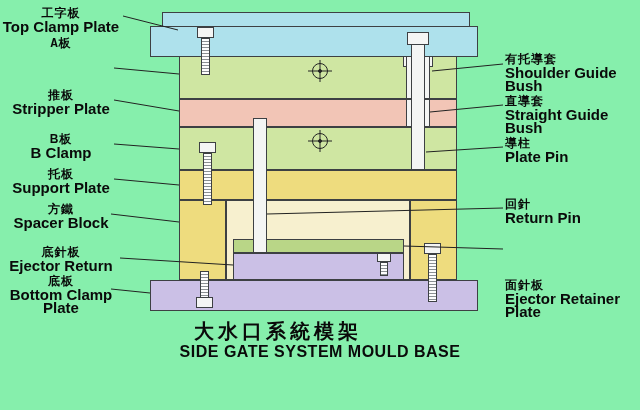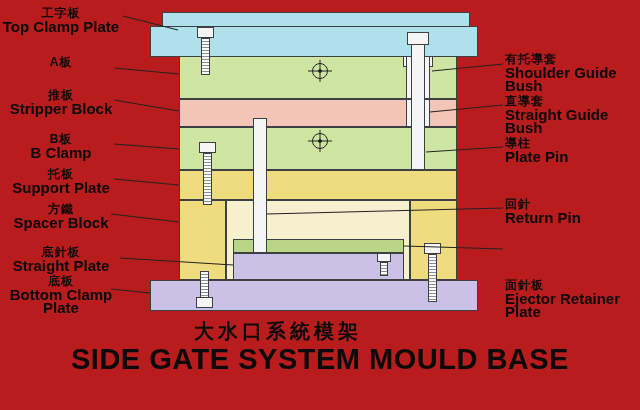--- a/index.html
+++ b/index.html
@@ -2,21 +2,21 @@
 <html style="--top-clamp-plate: #aee1ec; --ab-plate: #cfe6a2; --stripper-plate: #f2c5b6; --support-plate: #eedc7e; --spacer-block: #eedc7e; --cavity: #f7f0cf; --retainer-plate: #b9d687; --ejector-plate: #cbc0e6; --bottom-clamp-plate: #cbc0e6; --metal: #f4f5f4; --outline: #3d4043;"><head>
 <meta charset="utf-8">
 <style>
   * { margin:0; padding:0; box-sizing:border-box; }
   html,body { background:#ffffff; }
   body {
     width:640px; height:410px;
     font-family:"Liberation Sans", sans-serif;
     color:#0a0a0a;
   }
-  #stage { position:relative; width:640px; height:410px; background:#b91c1c; overflow:hidden; }
+  #stage { position:relative; width:640px; height:410px; background:#86efac; overflow:hidden; }
 
   
   .part { position:absolute; border:1px solid var(--outline,#3d4043); z-index:1; }
   .metal { position:absolute; border:1px solid var(--outline,#3d4043); background:var(--metal,#f4f5f4); z-index:2; }
   .threaded {
     background:repeating-linear-gradient(to bottom,
       #fdfdfd 0px, #fdfdfd 2px, #8a8f93 2px, #8a8f93 3px);
   }
 
   #top-cap        { left:162px; top:12px;  width:308px; height:15px; background:var(--top-clamp-plate,#aee1ec); }
@@ -54,32 +54,32 @@
   
   #svg-overlay { position:absolute; left:0; top:0; z-index:3; pointer-events:none; }
 
   
   .label { position:absolute; z-index:4; font-weight:bold; }
   .label .zh { font-size:12px; line-height:14px; letter-spacing:1px; }
   .label .en { font-size:15px; line-height:13px; }
   .label.left  { left:2px;  width:118px; text-align:center; }
   .label.right { left:505px; width:133px; text-align:left; }
 
-  #llab0{top:6px;}  #llab1{top:55px;} #llab2{top:88px;}  #llab3{top:132px;}
+  #llab0{top:6px;}  #llab1{top:37px;font-family:Liberation Mono, monospace;} #llab2{top:88px;}  #llab3{top:132px;}
   #llab4{top:167px;}#llab5{top:202px;}#llab6{top:245px;} #llab7{top:274px;}
   #rlab0{top:52px;} #rlab1{top:94px;} #rlab2{top:136px;} #rlab3{top:197px;} #rlab4{top:238px;margin-top:40px;}
 
   
   #title-zh {
     position:absolute; top:318px; left:0; width:556px; z-index:4;
     text-align:center; font-size:20px; font-weight:bold; letter-spacing:4px;
   }
   #title-en {
     position:absolute; top:343px; left:0; width:640px; z-index:4;
-    text-align:center; font-size:29px; font-weight:bold; letter-spacing:0.5px;
+    text-align:center; font-size:16px; font-weight:bold; letter-spacing:0.5px;
   }
 </style>
 </head>
 <body>
 
 <div id="stage">
 
   <div class="part" id="top-cap"></div>
   <div class="part" id="top-clamp"></div>
   <div class="part" id="a-plate"></div>
@@ -143,37 +143,37 @@
 
   <div class="label left" id="llab0">
     <div class="zh">工字板</div>
     <div class="en">Top Clamp Plate</div>
   </div>
   <div class="label left" id="llab1">
     <div class="zh">A板</div>
   </div>
   <div class="label left" id="llab2">
     <div class="zh">推板</div>
-    <div class="en">Stripper Block</div>
+    <div class="en">Stripper Plate</div>
   </div>
   <div class="label left" id="llab3">
     <div class="zh">B板</div>
     <div class="en">B Clamp</div>
   </div>
   <div class="label left" id="llab4">
     <div class="zh">托板</div>
     <div class="en">Support Plate</div>
   </div>
   <div class="label left" id="llab5">
     <div class="zh">方鐵</div>
     <div class="en">Spacer Block</div>
   </div>
   <div class="label left" id="llab6">
     <div class="zh">底針板</div>
-    <div class="en">Straight Plate</div>
+    <div class="en">Ejector Return</div>
   </div>
   <div class="label left" id="llab7">
     <div class="zh">底板</div>
     <div class="en">Bottom Clamp Plate</div>
   </div>
 
   <div class="label right" id="rlab0">
     <div class="zh">有托導套</div>
     <div class="en">Shoulder Guide Bush</div>
   </div>

